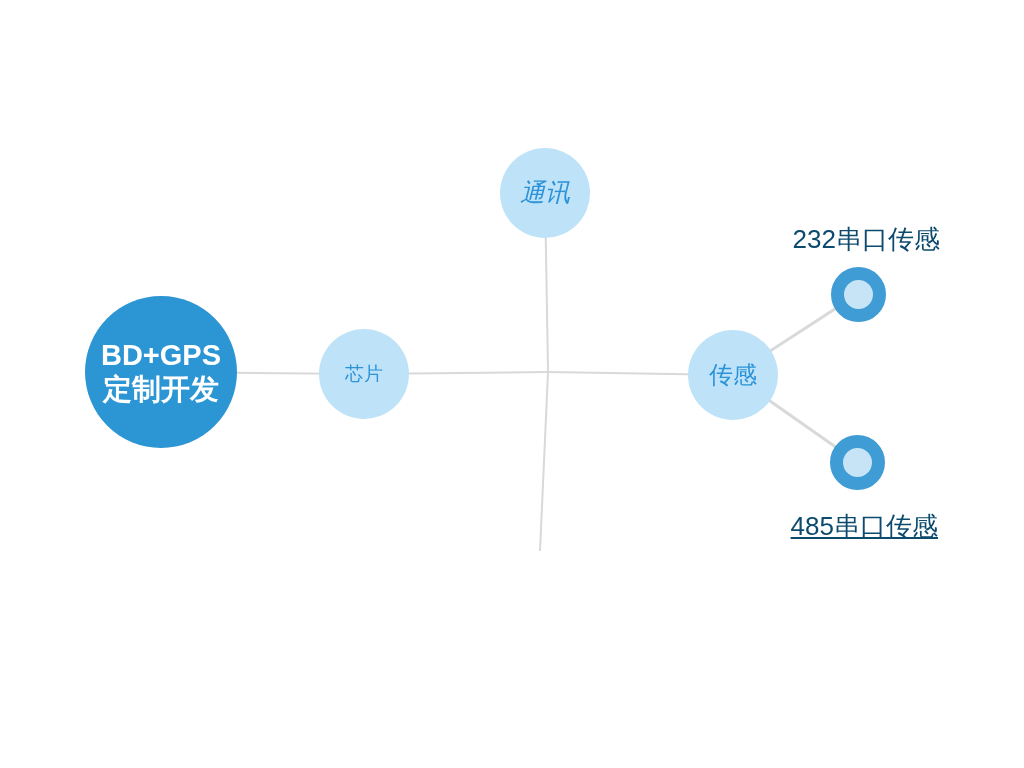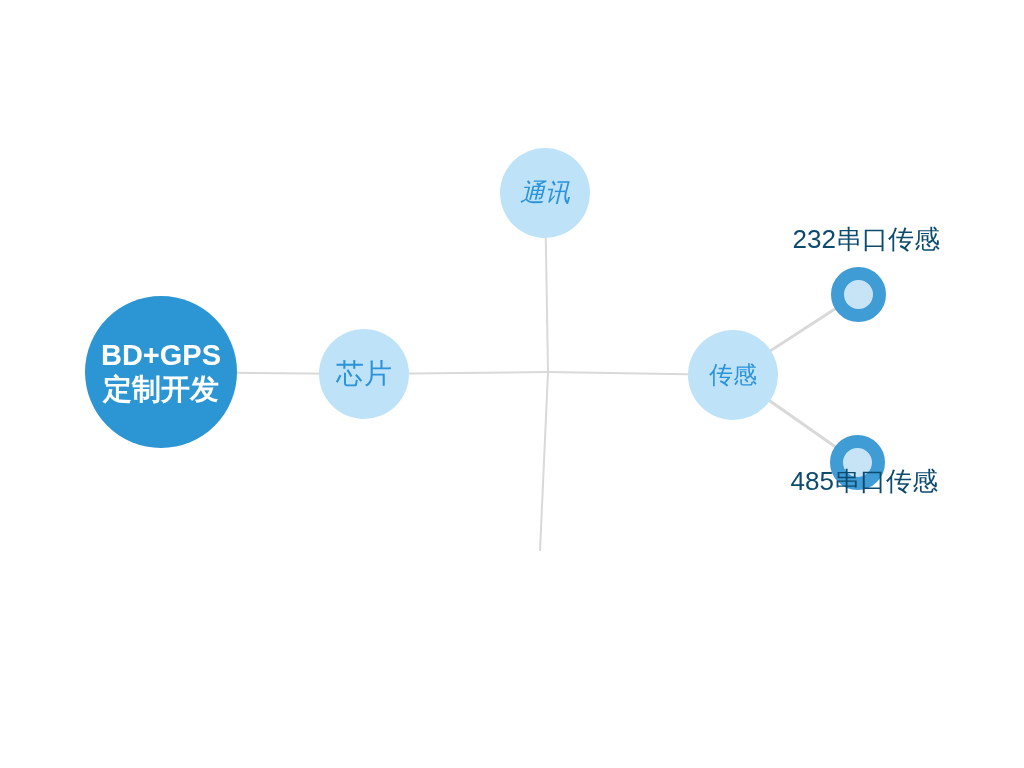--- a/index.html
+++ b/index.html
@@ -48,21 +48,21 @@
     font-size: 29px;
   }
   #node-core {
     left: 474px; top: 297px;
     width: 149px; height: 149px;
     font-size: 28px;
   }
   #node-chip {
     left: 319px; top: 329px;
     width: 90px; height: 90px;
-    font-size: 28px;
+    font-size: 19px;
   }
   #node-communication {
     left: 500px; top: 148px;
     width: 90px; height: 90px;
     font-size: 25px;
     font-style: italic;
   }
   #node-odm {
     left: 495px; top: 506px;
     width: 90px; height: 90px;
@@ -86,21 +86,21 @@
   #donut-485 { left: 830px; top: 435px; }
   .leaf-label {
     position: absolute;
     z-index: 2;
     width: 150px;
     text-align: right;
     color: #0c4a6e;
     font-size: 26px;
   }
   #label-232 { left: 790px; top: 222px; }
-  #label-485 { left: 788px; top: 464px; }
+  #label-485 { left: 788px; top: 509px; text-decoration: underline; }
 </style>
 </head>
 <body>
 
 <div class="canvas">
 
   <svg class="connectors" width="1024" height="768" viewBox="0 0 1024 768" aria-hidden="true">
     <line x1="161" y1="372" x2="364" y2="374" stroke="#D9D9D9" stroke-width="2"></line>
     <line x1="364" y1="374" x2="548" y2="372" stroke="#D9D9D9" stroke-width="2"></line>
     <line x1="545" y1="193" x2="548" y2="371" stroke="#D9D9D9" stroke-width="2"></line>

